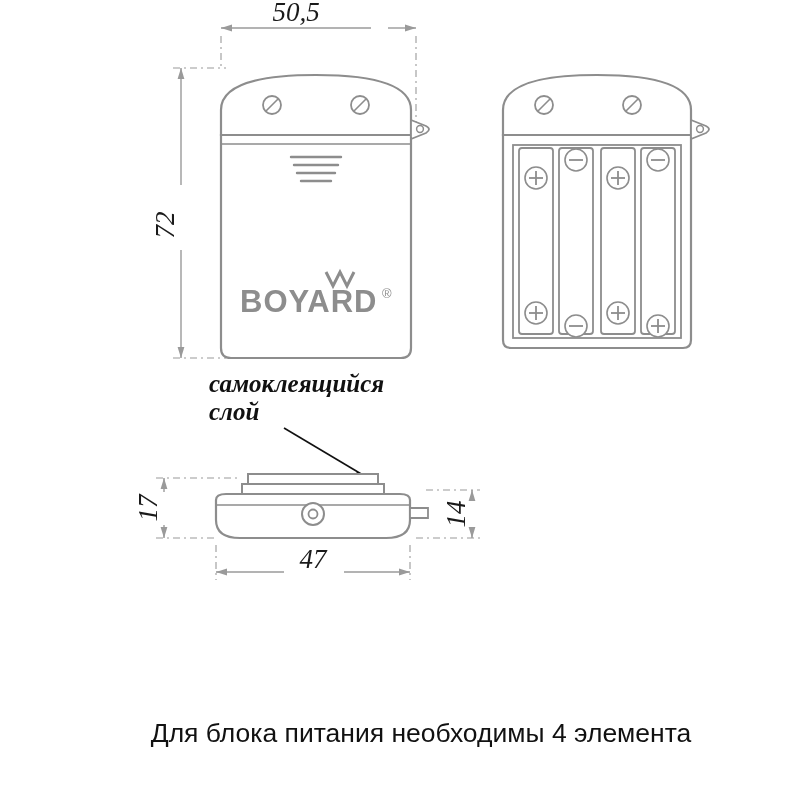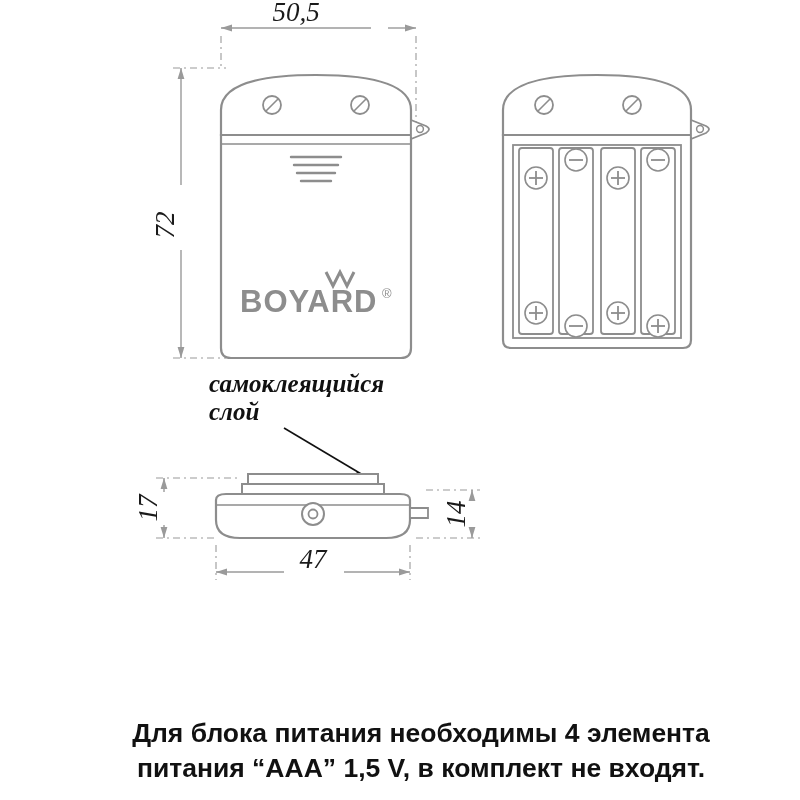--- a/index.html
+++ b/index.html
@@ -55,21 +55,21 @@
     position: absolute;
     left: 40px;
     top: 716px;
     width: 730px;
     font-family: "Liberation Sans", sans-serif;
     font-size: 26.5px;
     color: #111111;
     line-height: 1.33;
     text-align: center;
   }
-  .caption span { display: block; font-weight: bold; }
+  .caption span { display: block; }
 </style>
 </head>
 <body>
 
 <div id="stage">
 
   <svg class="diagram" viewBox="0 0 800 800">
 
     <g>
       <line x1="205" y1="28" x2="355" y2="28" stroke="#9a9a9a" stroke-width="1.4"></line>
@@ -245,16 +245,15 @@
       <polygon points="394,572 383,568.6 383,575.4" fill="#9a9a9a"></polygon>
       <line x1="200" y1="545" x2="200" y2="580" stroke="#9a9a9a" stroke-width="1.1" stroke-dasharray="7,4,2,4"></line>
       <line x1="394" y1="545" x2="394" y2="580" stroke="#9a9a9a" stroke-width="1.1" stroke-dasharray="7,4,2,4"></line>
       <text class="dim-text" x="297" y="568" text-anchor="middle">47</text>
     </g>
 
   </svg>
 
   <div class="caption">
     <span>Для блока питания необходимы 4 элемента</span>
-    <span>питания  “AAA” 1,5 V,  в комплект не входят.</span>
   </div>
 
 </div>
 
 </body></html>

